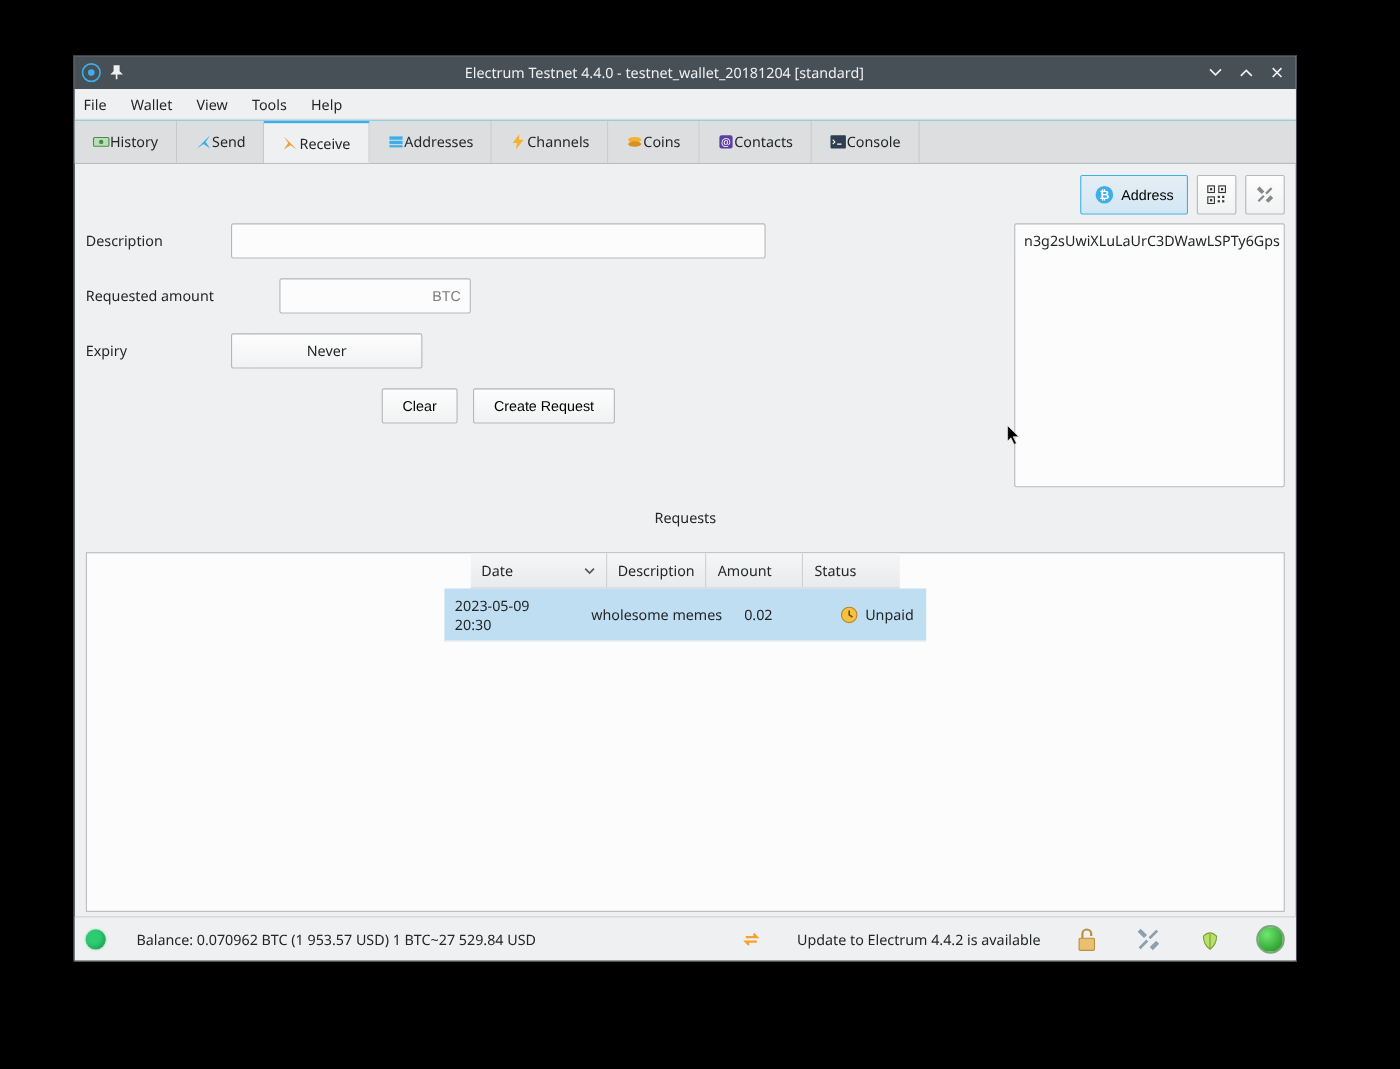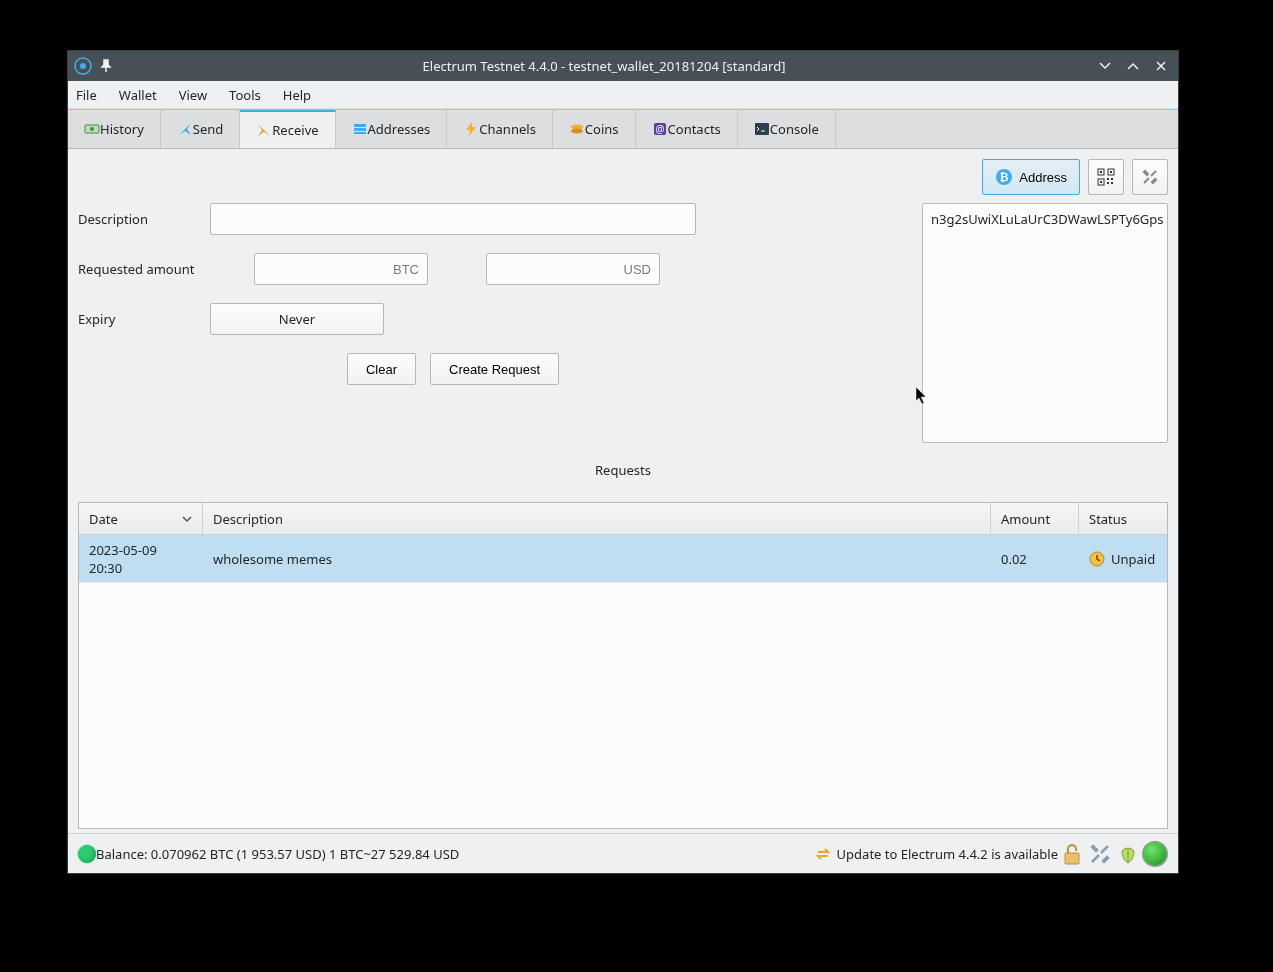--- a/index.html
+++ b/index.html
@@ -147,20 +147,21 @@
 }
 
 .requests-label { margin-top: 18px; margin-bottom: 23px; text-align: center; }
 .table {
   flex: 1;
   border: 1px solid #b8b9bb;
   background: #fcfcfc;
   display: flex;
   flex-direction: column;
   overflow: hidden;
+  align-items: center;
 }
 .thead {
   display: flex;
   background: linear-gradient(#f5f6f7, #e9eaeb);
   border-bottom: 1px solid #cfd0d2;
   height: 32px;
 }
 .th {
   border-right: 1px solid #cfd0d2;
   padding: 0 10px;
@@ -184,21 +185,21 @@
 .td.desc { flex: 1; }
 .td.amount { width: 88px; }
 .td.status { width: 88px; }
 
 .statusbar {
   height: 40px;
   background: #eff0f1;
   border-top: 1px solid #cfd0d2;
   display: flex;
   align-items: center;
-  gap: 0;
+  gap: 28px;
   padding: 0 10px;
 }
 .statusbar .led { width: 18px; height: 18px; border-radius: 50%; background: #2ecc71; box-shadow: inset -2px -2px 4px rgba(0,0,0,0.2), 0 0 2px #2ecc71; }
 .statusbar .spacer { flex: 1; }
 .statusbar .sbicon { width: 28px; height: 28px; display:inline-flex; align-items:center; justify-content:center; }
 .statusbar .connled { width: 26px; height:26px; border-radius:50%; background: radial-gradient(circle at 35% 30%, #6fe86f, #1a8a1a); border:2px solid #7aa77a; }
 
 .cursor {
   position: absolute;
   left: 915px;
@@ -329,21 +330,20 @@
     <div class="toprow">
       <div class="formcol">
         <div class="formrow">
           <label>Description</label>
           <input class="input desc" value="" style="">
         </div>
         <div class="formrow">
           <label>Requested amount</label>
           <div class="amtrow">
             <input class="input amt" placeholder="BTC" style="">
-            <input class="input amt" placeholder="USD" style="">
           </div>
         </div>
         <div class="formrow">
           <label>Expiry</label>
           <div class="combo">
             <span>Never</span>
           </div>
         </div>
         <div class="btnrow">
           <button class="btn">

